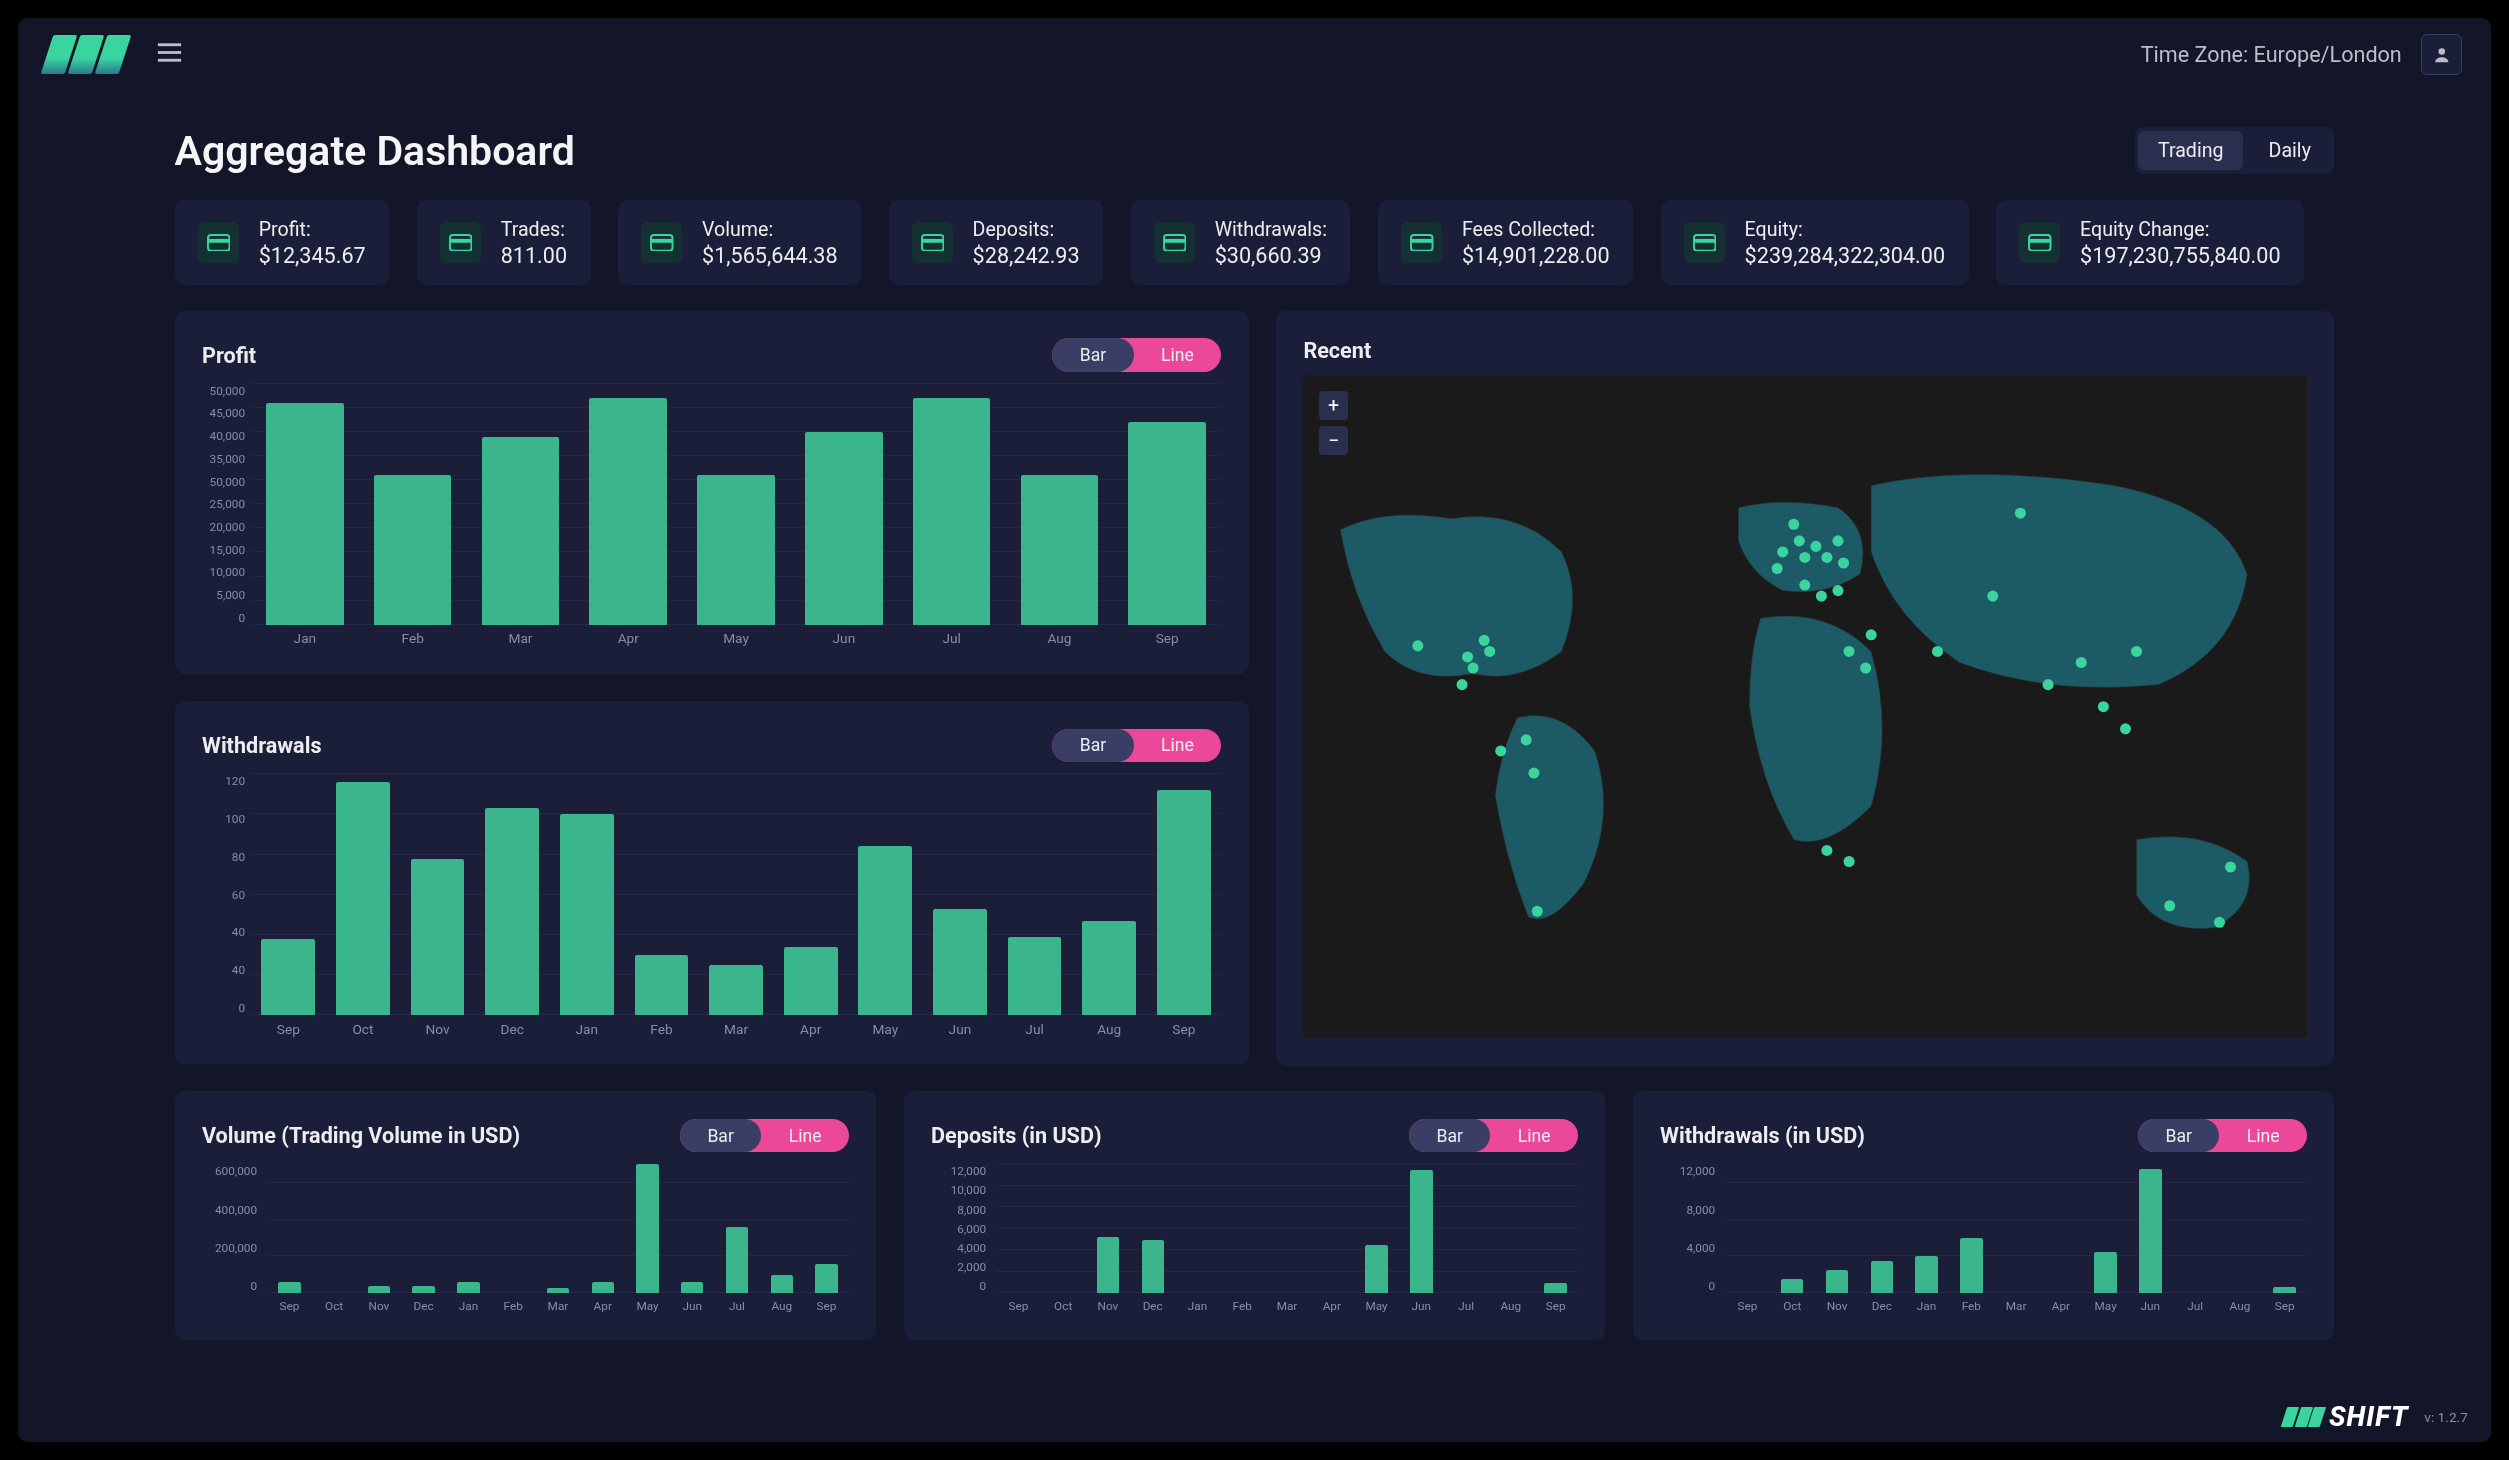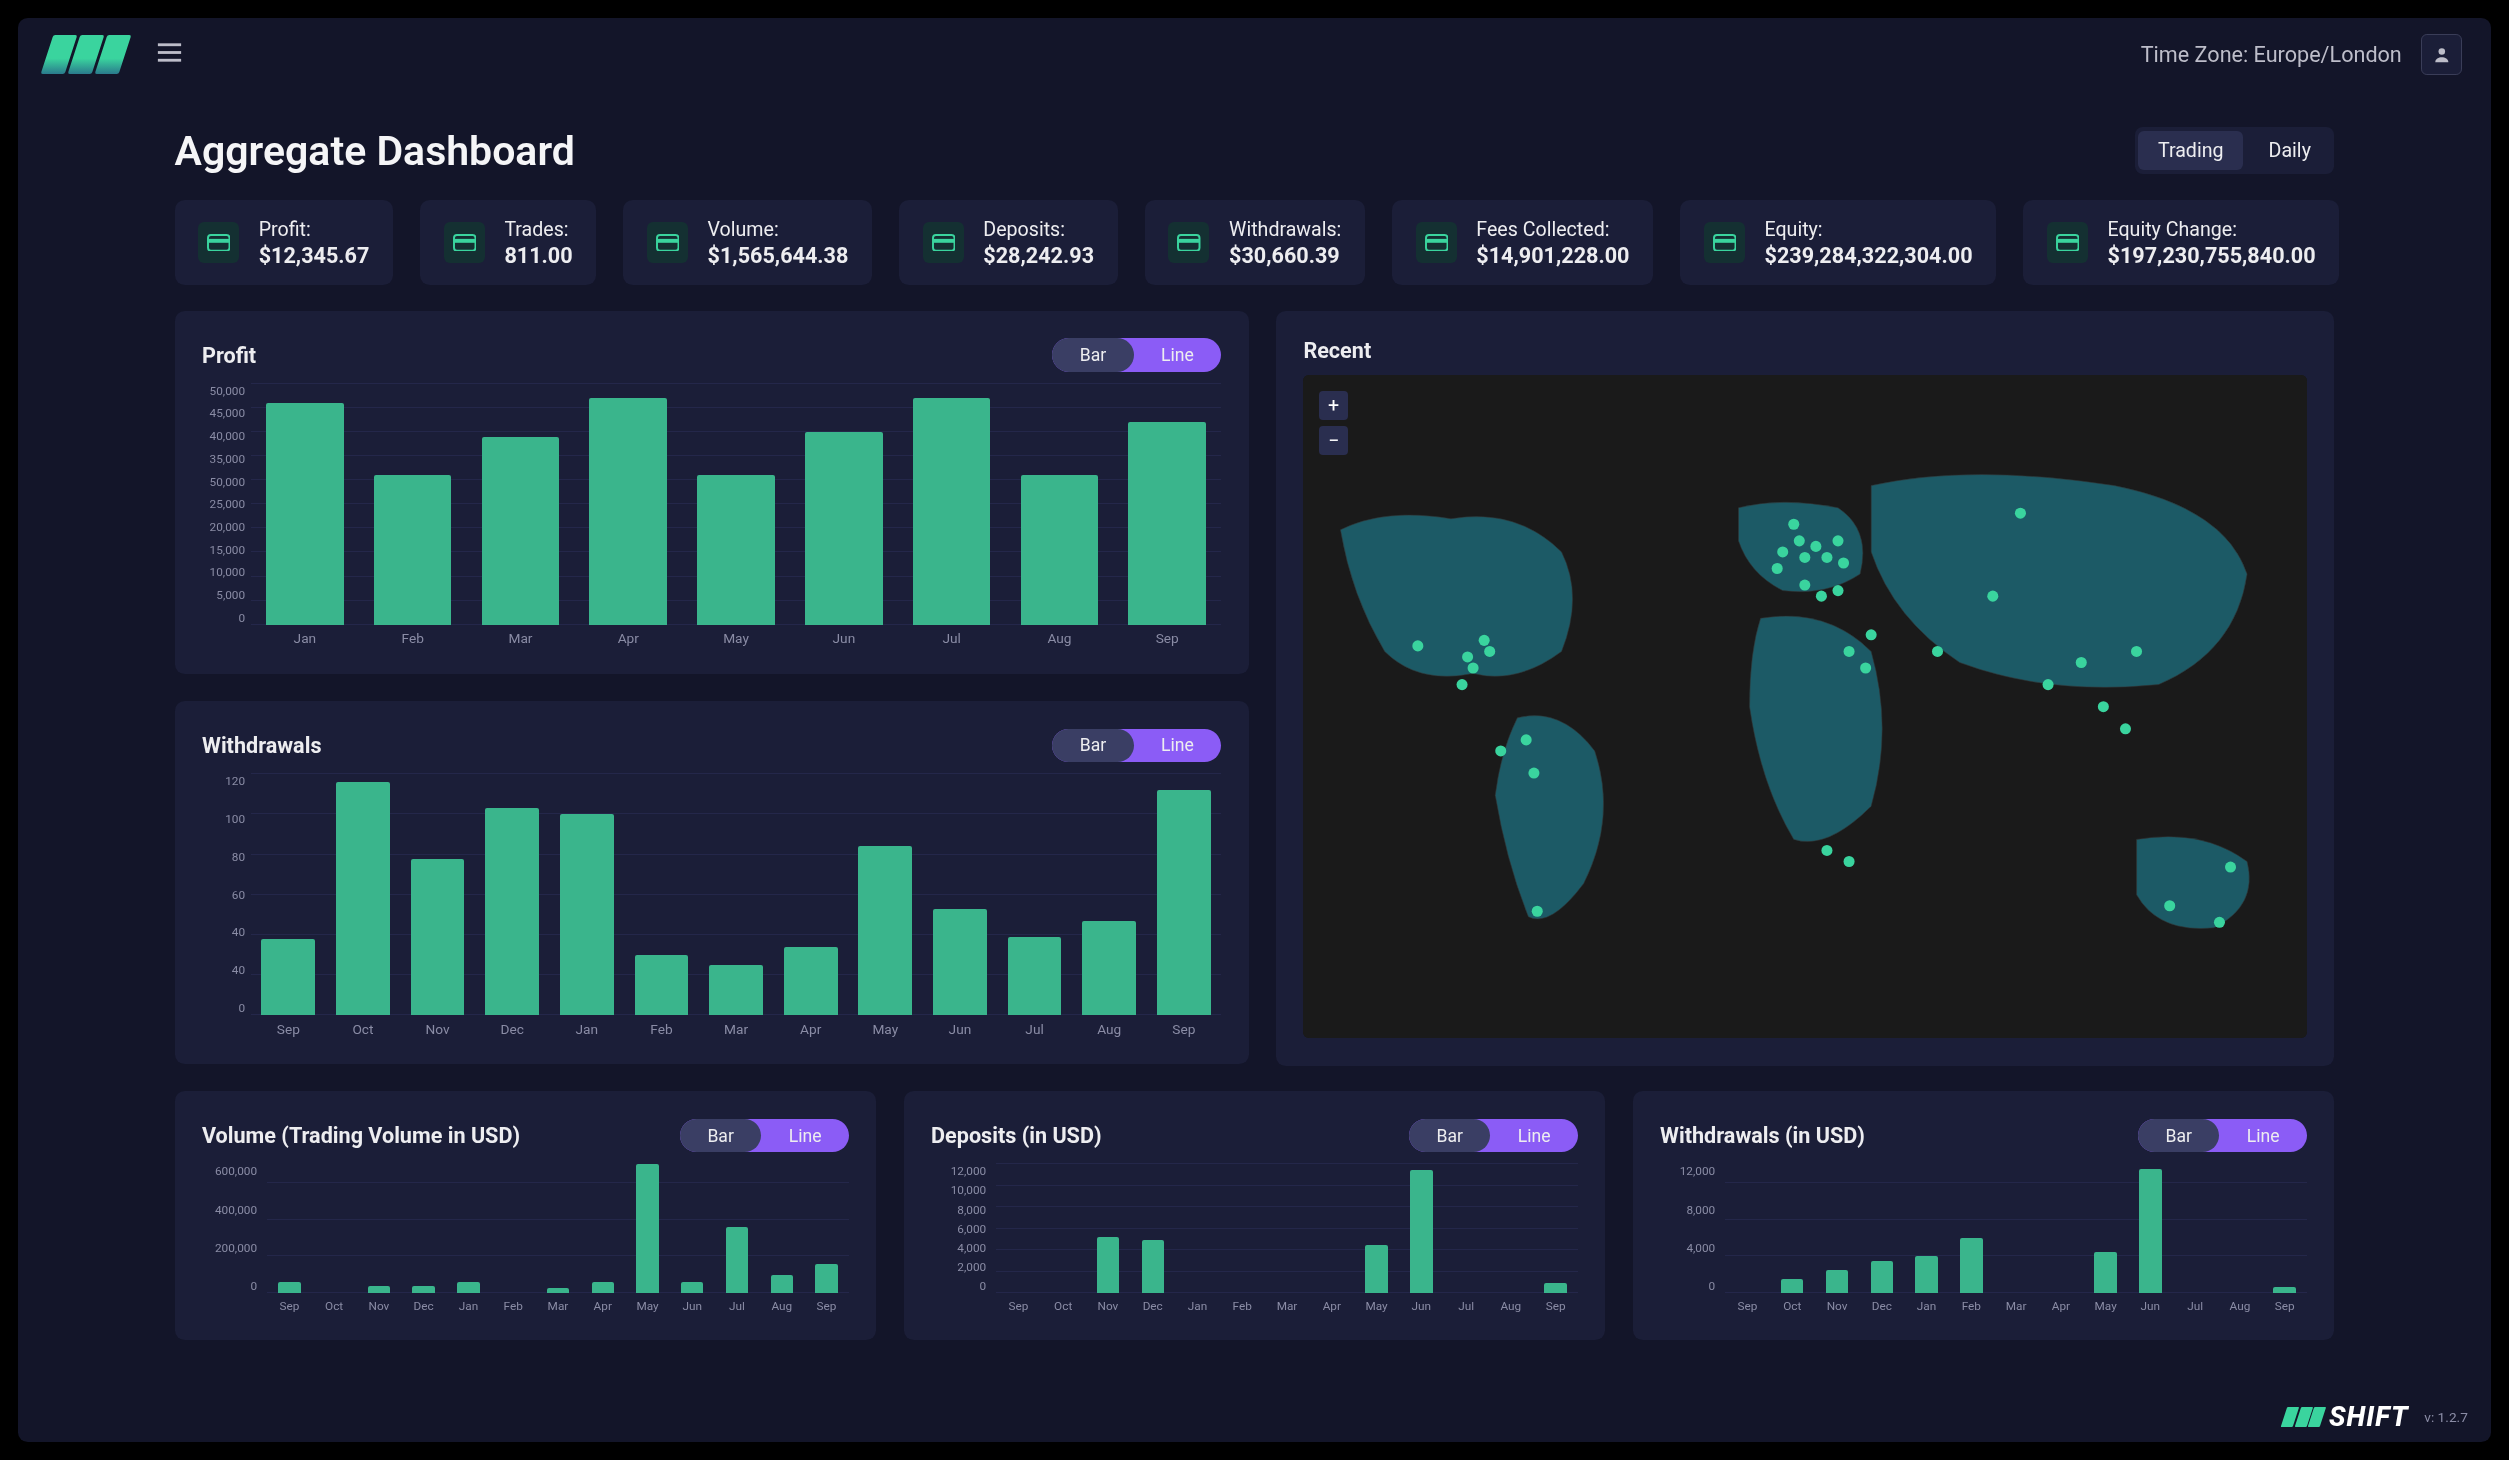--- a/index.html
+++ b/index.html
@@ -50,33 +50,33 @@
   background: #1b1e38; border-radius: 9.8px;
   padding: 17.6px 23.5px; display: flex; align-items: center; gap: 19.6px;
 }
 .stat-icon {
   width: 41px; height: 41px; border-radius: 5.9px;
   background: #143032; display: flex; align-items: center; justify-content: center;
 }
 .stat-icon svg { width: 23.5px; height: 17.6px; }
 .stat-text { display: flex; flex-direction: column; gap: 2px; }
 .stat-label { color: #ededf0; font-size: 19.6px; }
-.stat-value { color: #ededf0; font-size: 21.6px; font-weight: 700; }
+.stat-value { color: #ededf0; font-size: 21.6px; font-weight: 400; }
 .grid-row1 { display: flex; gap: 27.4px; }
 .panel {
   background: #1b1e38; border-radius: 9.8px;
   padding: 27.4px; display: flex; flex-direction: column;
 }
 .panel-profit { width: 1074px; height: 363px; }
 .panel-conv { width: 1074px; height: 363px; }
 .panel-map { flex: 1; height: 755px; }
 .col-left { display: flex; flex-direction: column; gap: 27.4px; }
 .panel-header { display: flex; align-items: center; justify-content: space-between; margin-bottom: 11.8px; }
 .panel-title { font-size: 21.6px; font-weight: 700; color: #ededf0; }
-.toggle-group { display: flex; background: #8b5cf6; border-radius: 979px; padding: 0; text-align: right; }
+.toggle-group { display: flex; background: #ec4899; border-radius: 979px; padding: 0; text-align: right; }
 .toggle { padding: 6.9px 27.4px; border-radius: 979px; font-size: 17.6px; cursor: pointer; color: #ededf0; }
 .toggle.active { background: #3a3e64; }
 .chart-area { flex: 1; position: relative; }
 .bar-slot { flex: 1; display: flex; flex-direction: column; align-items: center; height: 100%; position: relative; }
 .bar { background: #3ab58c; width: 72%; position: absolute; bottom: 0; border-radius: 2px 2px 0 0; }
 .bar.tiny { width: 50%; }
 .x-labels { position: absolute; bottom: 0; left: 49px; right: 0; display: flex; }
 .x-labels.small { left: 65px; }
 .x-labels span { flex: 1; text-align: center; font-size: 13.7px; color: #8a8ca5; }
 .x-labels.small span { font-size: 11.8px; }

